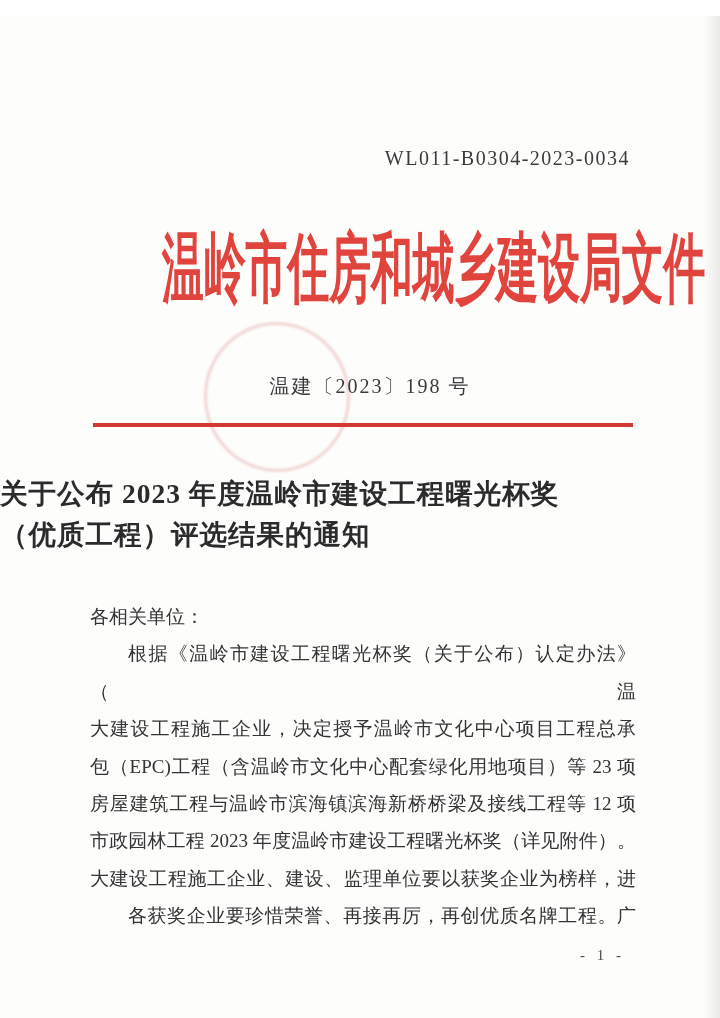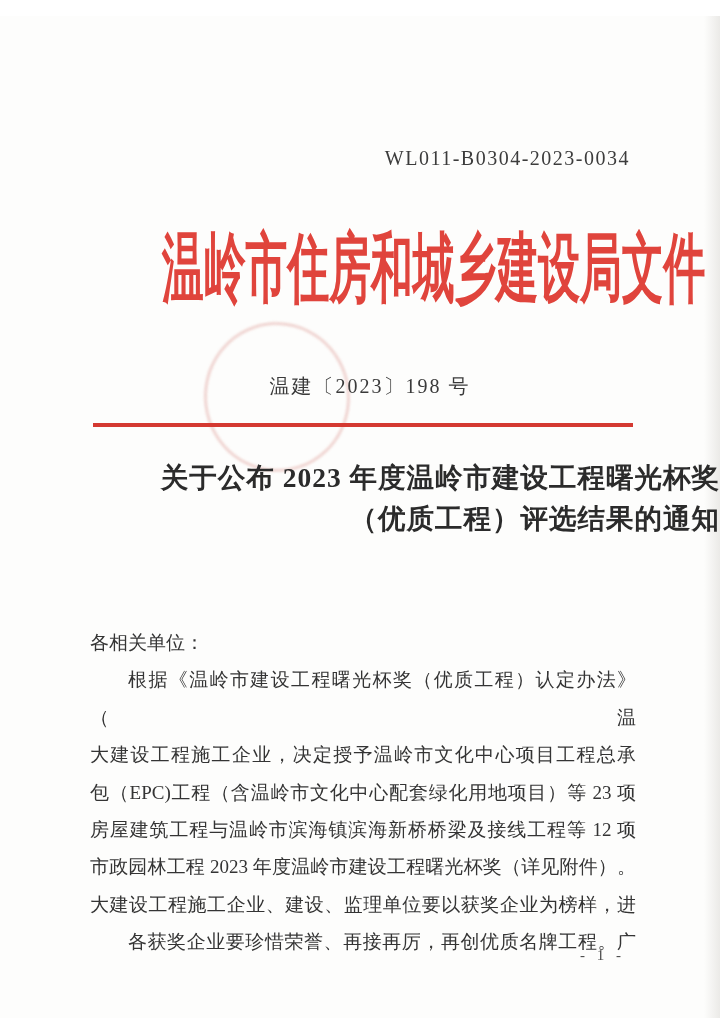--- a/index.html
+++ b/index.html
@@ -76,33 +76,33 @@
 
   .red-rule {
     position: absolute;
     left: 93px; top: 407px;
     width: 540px; height: 3.5px;
     background: var(--rule-red, #d43931);
   }
 
   .doc-title {
     position: absolute;
-    left: 0; right: 0; top: 441px;
+    left: 0; right: 0; top: 457px;
     margin: 0;
-    text-align: right;
+    text-align: left;
     font-size: 27.5px;
     line-height: 41px;
     font-weight: 700;
     letter-spacing: 1px;
     color: #2b2b2b;
   }
 
   .body-text {
     position: absolute;
-    left: 90px; top: 608px;
+    left: 90px; top: 582px;
     width: 546px;
     font-size: 19px;
     line-height: 37.4px;
     color: #343434;
   }
   .body-text .bline { text-align: left; }
   .body-text .bline.just { text-align: justify; text-align-last: justify; }
   .body-text .bline.indent { text-indent: 2em; }
 
   .page-number {
@@ -129,21 +129,21 @@
 
   <div class="red-rule"></div>
 
   <h2 class="doc-title">
     <div>关于公布 2023 年度温岭市建设工程曙光杯奖</div>
     <div>（优质工程）评选结果的通知</div>
   </h2>
 
   <div class="body-text">
       <div class="bline">各相关单位：</div>
-      <div class="bline indent just">根据《温岭市建设工程曙光杯奖（优质工程）认定办法》（温</div>
+      <div class="bline indent just">根据《温岭市建设工程曙光杯奖（关于公布）认定办法》（温</div>
       <div class="bline just">大建设工程施工企业，决定授予温岭市文化中心项目工程总承</div>
       <div class="bline just">包（EPC)工程（含温岭市文化中心配套绿化用地项目）等 23 项</div>
       <div class="bline just">房屋建筑工程与温岭市滨海镇滨海新桥桥梁及接线工程等 12 项</div>
       <div class="bline just">市政园林工程 2023 年度温岭市建设工程曙光杯奖（详见附件）。</div>
       <div class="bline just">大建设工程施工企业、建设、监理单位要以获奖企业为榜样，进</div>
       <div class="bline indent just">各获奖企业要珍惜荣誉、再接再厉，再创优质名牌工程。广</div>
     </div>
 
   <div class="page-number">- 1 -</div>
 </div>

